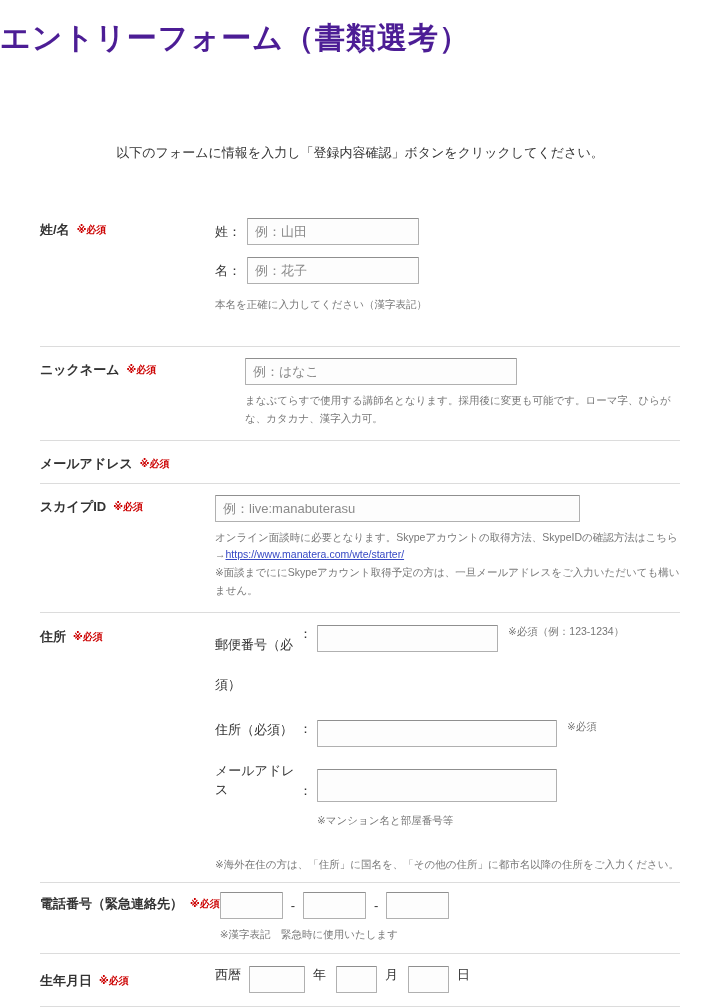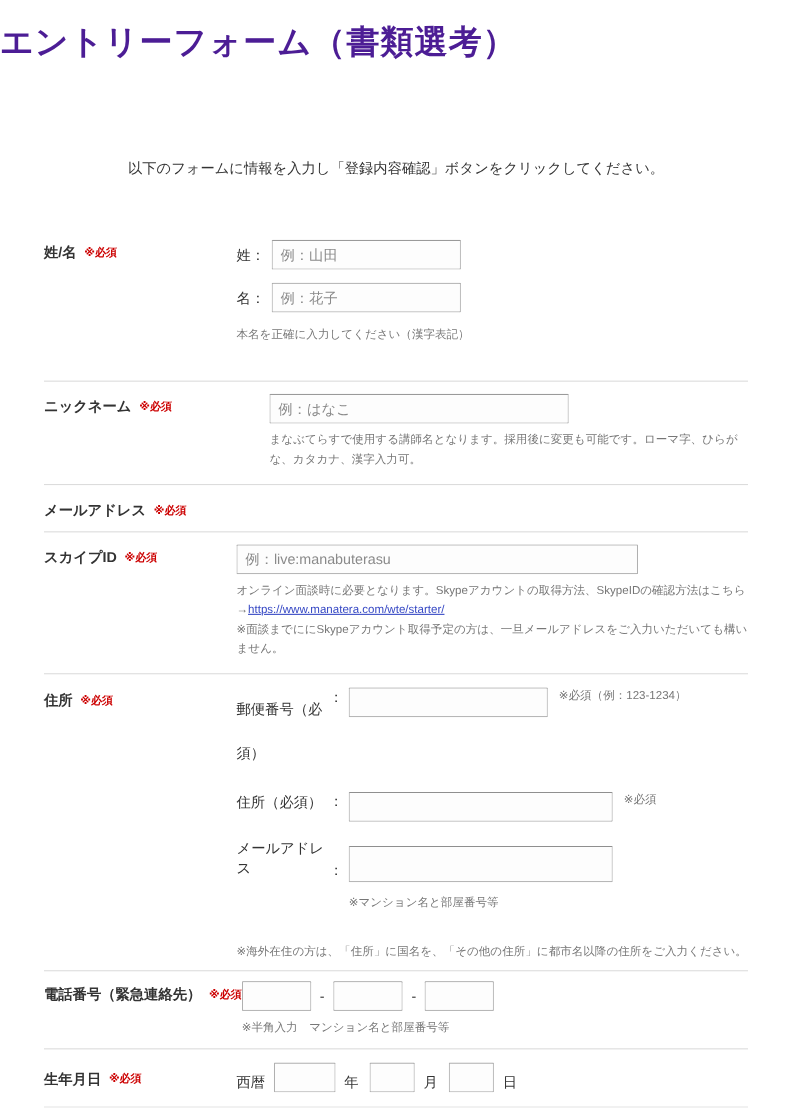--- a/index.html
+++ b/index.html
@@ -96,21 +96,21 @@
   .addr-footnote { font-size:10.5px; color:#777; margin-top:30px; }
 
   
   .row-phone { padding:9px 0 10px; }
   .phone-line { display:flex; align-items:center; }
   .phone-input { width:63px; }
   .phone-sep { margin:0 8px; font-size:13px; color:#333; }
 
   
   .row-birth { padding:12px 0 13px; align-items:center; }
-  .birth-line { display:flex; align-items:flex-end; font-size:13px; color:#333; }
+  .birth-line { display:flex; align-items:flex-start; font-size:13px; color:#333; }
   .birth-era { margin-right:8px; }
   .birth-unit { margin:0 10px 0 8px; }
   .year-input { width:56px; }
   .md-input { width:41px; }
 </style>
 </head>
 <body>
 
 <div class="page">
 
@@ -188,21 +188,21 @@
     <div class="form-row row-phone">
       <div class="row-label"><span>電話番号（緊急連絡先）</span><span class="req">※必須</span></div>
       <div class="row-content">
         <div class="phone-line">
           <input class="ti phone-input" type="text" style="">
           <span class="phone-sep">-</span>
           <input class="ti phone-input" type="text" style="">
           <span class="phone-sep">-</span>
           <input class="ti phone-input" type="text" style="">
         </div>
-        <div class="note">※半角入力　マンション名と部屋番号等</div>
+        <div class="note">※漢字表記　緊急時に使用いたします</div>
       </div>
     </div>
 
     <div class="form-row row-birth">
       <div class="row-label"><span>生年月日</span><span class="req">※必須</span></div>
       <div class="row-content">
         <div class="birth-line">
           <span class="birth-era">西暦</span>
           <input class="ti year-input" type="text" style="">
           <span class="birth-unit">年</span>

